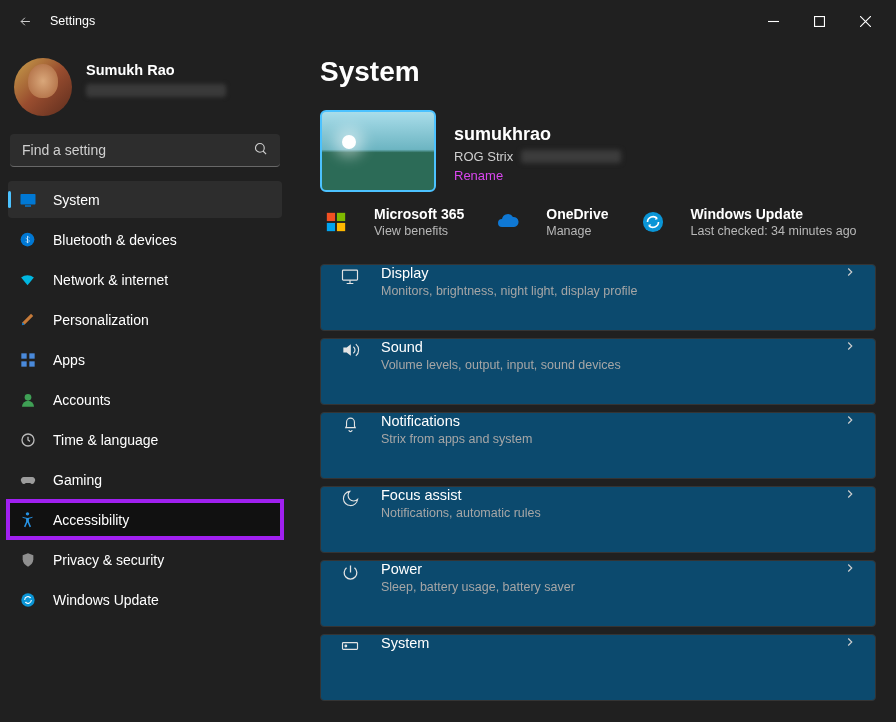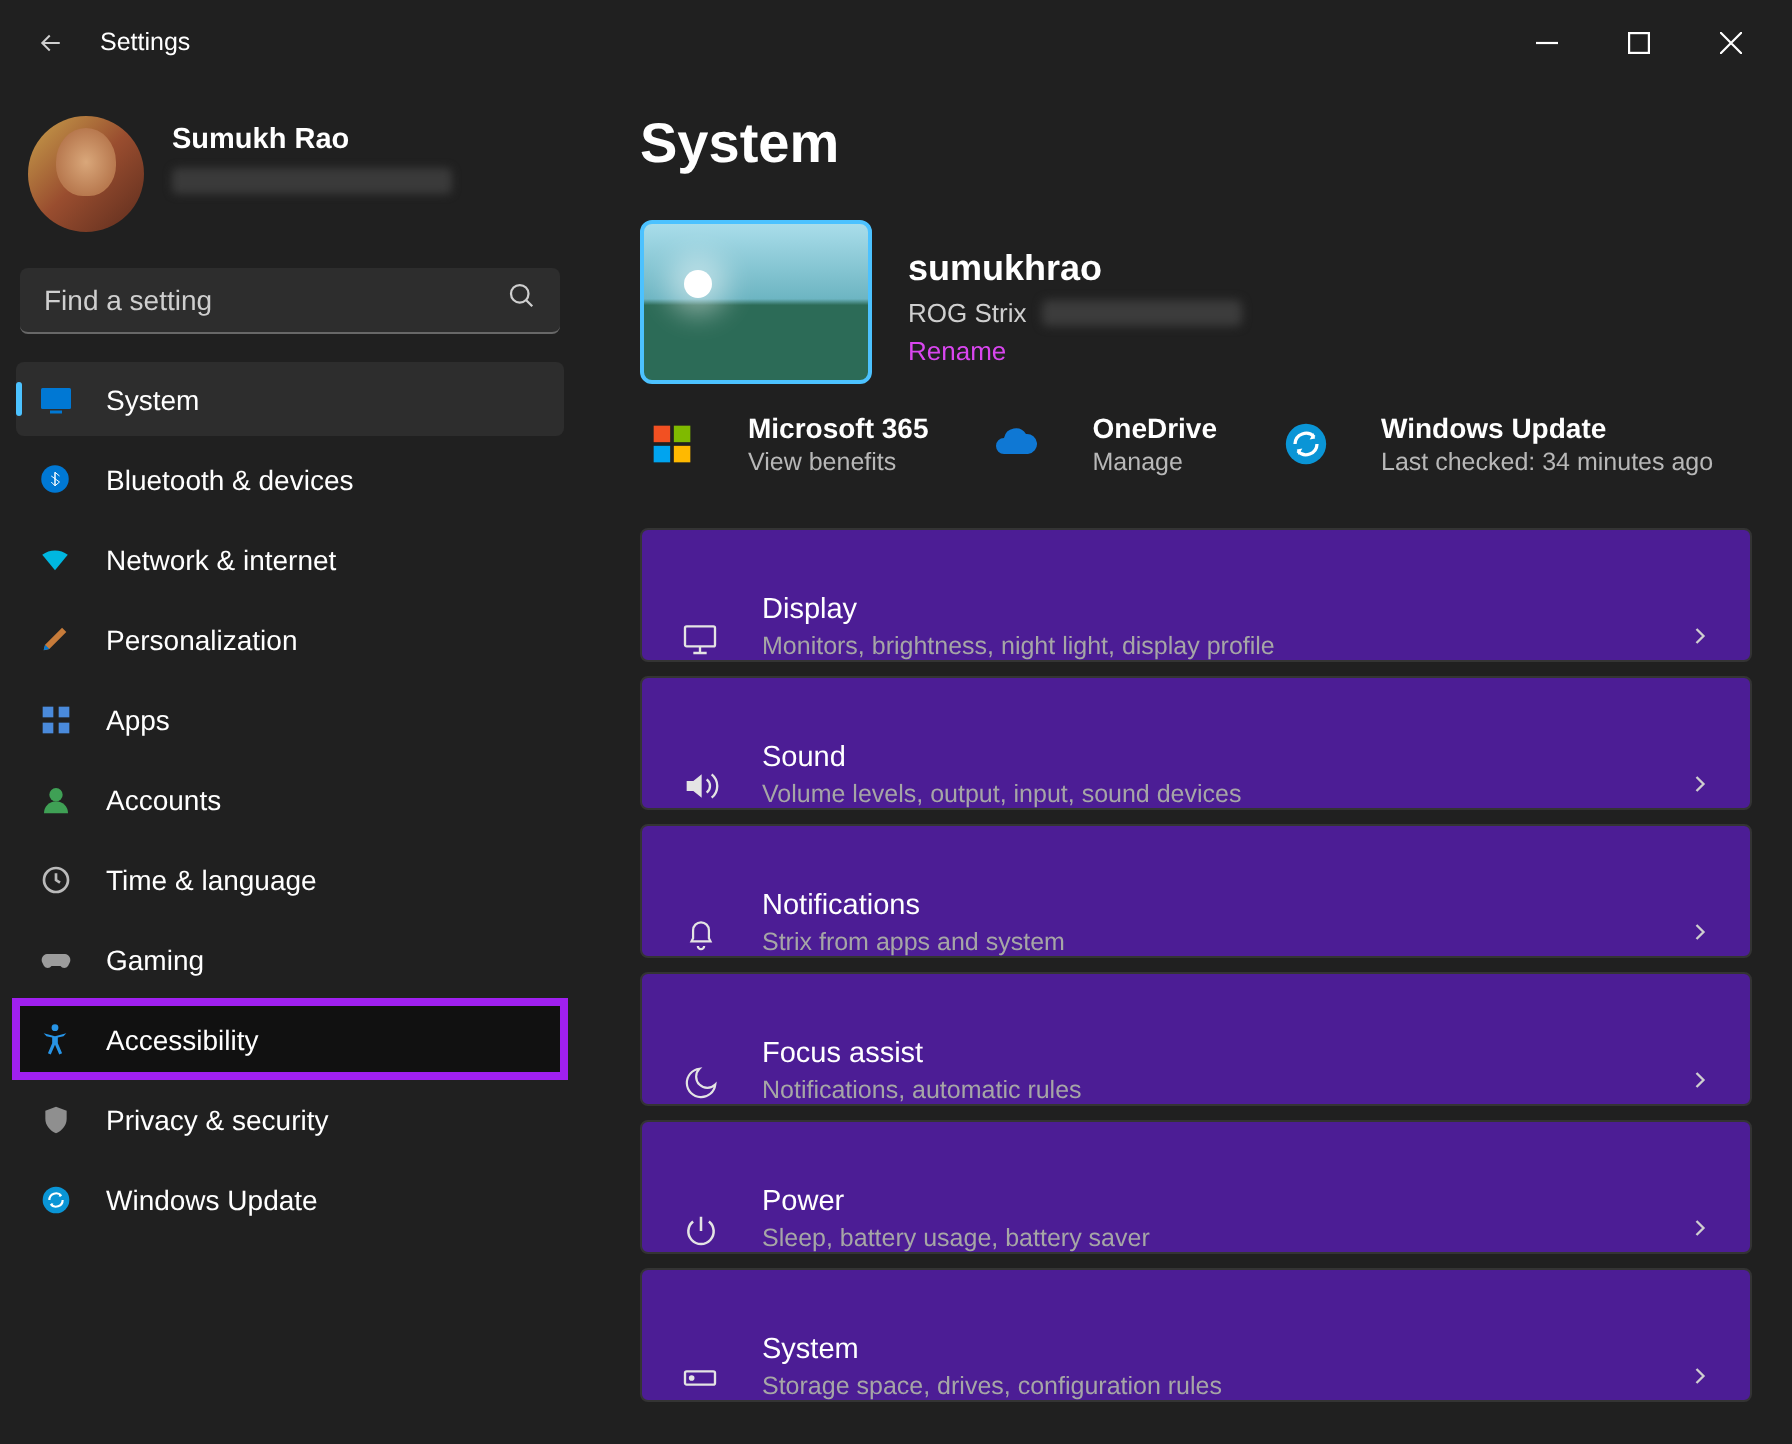--- a/index.html
+++ b/index.html
@@ -167,26 +167,26 @@
     gap: 32px;
     margin: 14px 0 26px 0;
     padding-left: 4px;
   }
   .quick-item { display: flex; align-items: center; gap: 26px; }
   .quick-icon { width: 24px; height: 24px; display:flex; align-items:center; justify-content:center; }
   .quick-title { font-size: 14px; font-weight: 600; }
   .quick-sub { font-size: 12.5px; color: #b8b8b8; margin-top: 2px; }
   .settings-list { display:flex; flex-direction:column; gap: 7px; }
   .setting-item {
-    background: #4c1d95;
+    background: #0c4a6e;
     border: 1px solid #343434;
     border-radius: 4px;
     height: 67px;
     display: flex;
-    align-items: flex-end;
+    align-items: flex-start;
     padding: 0 18px;
     gap: 20px;
   }
   .setting-icon { width: 22px; height: 22px; color:#e4e4e4; display:flex;align-items:center;justify-content:center;}
   .setting-text { flex: 1; }
   .setting-title { font-size: 14.5px; }
   .setting-sub { font-size: 12.5px; color: #a6a6a6; margin-top: 3px; }
   .chevron { color: #cfcfcf; }
 </style>
 </head>
@@ -476,21 +476,20 @@
 
       <div class="setting-item">
         <span class="setting-icon">
           <svg width="20" height="20" viewBox="0 0 24 24" fill="none" stroke="currentColor" stroke-width="1.4">
               <rect x="3" y="8" width="18" height="8" rx="1"></rect>
               <circle cx="7" cy="12" r="1" fill="currentColor"></circle>
             </svg>
         </span>
         <div class="setting-text">
           <div class="setting-title">System</div>
-          <div class="setting-sub">Storage space, drives, configuration rules</div>
         </div>
         <span class="chevron"><svg width="14" height="14" viewBox="0 0 24 24" fill="none" stroke="currentColor" stroke-width="2">
               <path d="M9 6l6 6-6 6"></path>
             </svg></span>
       </div>
     </div>
   </div>
 </div>
 
 </body></html>

